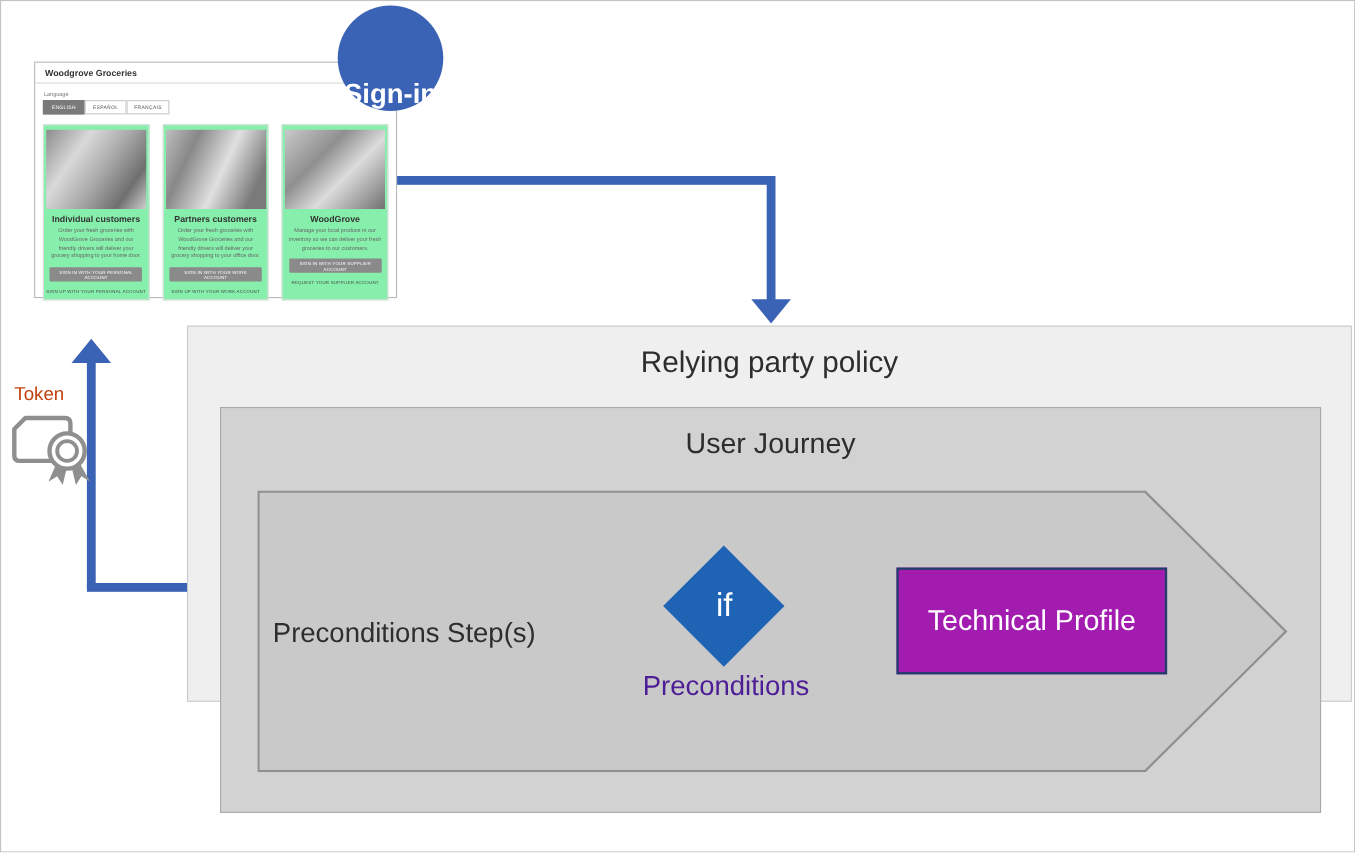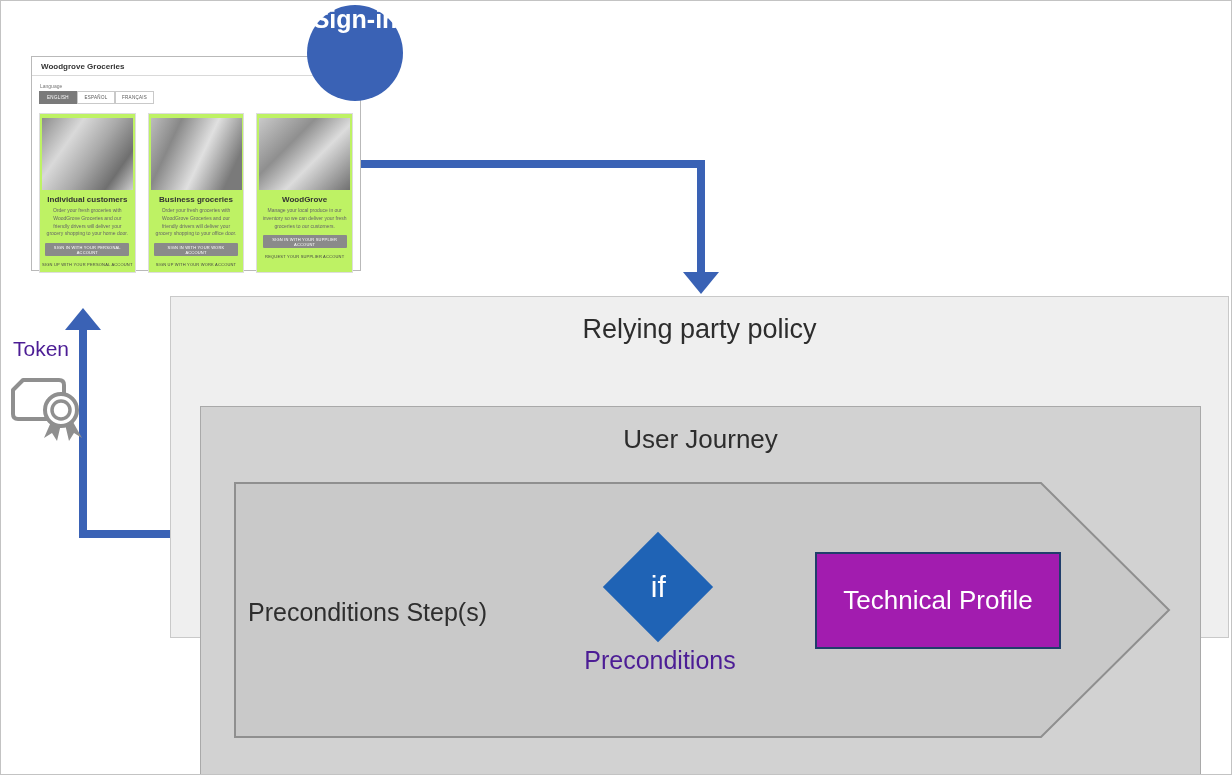--- a/index.html
+++ b/index.html
@@ -8,50 +8,50 @@
   
   .browser{position:absolute;left:30px;top:55px;width:330px;height:215px;background:#fff;border:1px solid #b9b9b9;box-sizing:border-box;}
   .browser-header{height:18px;border-bottom:1px solid #d9d9d9;display:flex;align-items:center;padding-left:9px;}
   .browser-title{font-size:8px;font-weight:bold;color:#333;}
   .browser-body{padding:5px 7px 0 7px;}
   .lang-label{font-size:5px;color:#777;margin:2px 0 2px 1px;}
   .lang-row{display:flex;}
   .lang-btn{height:13px;min-width:38px;display:flex;align-items:center;justify-content:center;font-size:4.5px;letter-spacing:.3px;color:#555;background:#fff;border:1px solid #c9c9c9;box-sizing:border-box;cursor:pointer;}
   .lang-btn.selected{background:#7a7a7a;color:#fff;border-color:#7a7a7a;}
   .cards{display:flex;gap:12px;margin-top:9px;}
-  .card{width:99px;background:#bef264;border:1px solid #ddd;box-sizing:border-box;display:flex;flex-direction:column;align-items:center;padding-bottom:5px;}
+  .card{width:99px;background:#86efac;border:1px solid #ddd;box-sizing:border-box;display:flex;flex-direction:column;align-items:center;padding-bottom:5px;}
   .card-photo{width:91px;height:72px;margin-top:4px;filter:grayscale(1);}
   .photo-0{background:linear-gradient(125deg,#8d8d8d 0%,#d9d9d9 30%,#a9a9a9 55%,#6f6f6f 80%,#cfcfcf 100%);}
   .photo-1{background:linear-gradient(115deg,#bdbdbd 0%,#888 25%,#e0e0e0 55%,#7a7a7a 85%);}
   .photo-2{background:linear-gradient(135deg,#c9c9c9 0%,#8f8f8f 35%,#dcdcdc 60%,#707070 100%);}
   .card-title{font-size:8px;font-weight:bold;color:#333;margin-top:5px;}
   .card-desc{font-size:5px;color:#666;text-align:center;line-height:1.55;padding:3px 5px 0 5px;}
   .card-btn{margin-top:5px;width:84px;height:13px;background:#8a8a8a;border:none;border-radius:1px;color:#fff;font-size:4px;letter-spacing:.2px;display:flex;align-items:center;justify-content:center;cursor:pointer;font-family:inherit;}
   .card-link{font-size:4px;letter-spacing:.2px;color:#444;margin-top:6px;cursor:pointer;}
 
   
-  .signin-circle{position:absolute;left:306px;top:4px;width:96px;height:96px;border-radius:50%;background:#3a62b5;display:flex;align-items:flex-start;justify-content:center;color:#fff;font-size:25px;font-weight:600;}
+  .signin-circle{position:absolute;left:306px;top:4px;width:96px;height:96px;border-radius:50%;background:#3a62b5;display:flex;align-items:flex-end;justify-content:center;color:#fff;font-size:25px;font-weight:600;}
 
   
   .bar{position:absolute;background:#3a62b5;}
   .signin-hbar{left:360px;top:159px;width:338px;height:8px;}
   .signin-vbar{left:696px;top:159px;width:8px;height:113px;}
   .signin-head{position:absolute;left:682px;top:271px;width:0;height:0;border-left:18px solid transparent;border-right:18px solid transparent;border-top:22px solid #3a62b5;}
   .token-head{position:absolute;left:64px;top:307px;width:0;height:0;border-left:18px solid transparent;border-right:18px solid transparent;border-bottom:22px solid #3a62b5;}
   .token-vbar{left:78px;top:328px;width:8px;height:205px;}
   .token-hbar{left:78px;top:529px;width:92px;height:8px;}
 
   
-  .token-label{position:absolute;left:12px;top:336px;font-size:21px;color:#4c1d95;}
+  .token-label{position:absolute;left:12px;top:348px;font-size:17px;color:#c2410c;}
   .token-icon{position:absolute;left:6px;top:371px;}
 
   
   .rpp{position:absolute;left:169px;top:295px;width:1059px;height:342px;background:#efefef;border:1px solid #c9c9c9;box-sizing:border-box;}
   .rpp-title{margin-top:17px;text-align:center;font-size:27px;color:#2d2d2d;}
-  .uj{position:absolute;left:29px;top:73px;width:1001px;height:369px;background:#d2d2d2;border:1px solid #a9a9a9;box-sizing:border-box;margin-top:36px;}
+  .uj{position:absolute;left:29px;top:73px;width:1001px;height:369px;background:#d2d2d2;border:1px solid #a9a9a9;box-sizing:border-box;}
   .uj-title{margin-top:17px;text-align:center;font-size:26px;color:#2d2d2d;}
   .chevron-svg{position:absolute;left:33px;top:75px;}
   .orch-label{position:absolute;left:47px;top:191px;font-size:25px;color:#2e2e2e;}
   .diamond{position:absolute;left:418px;top:141px;width:78px;height:78px;background:#1f63b5;transform:rotate(45deg);display:flex;align-items:center;justify-content:center;}
   .diamond-text{transform:rotate(-45deg);color:#fff;font-size:30px;}
   .precond-label{position:absolute;left:349px;top:239px;width:220px;text-align:center;font-size:25px;color:#4c1d95;}
   .tech-profile{position:absolute;left:614px;top:145px;width:246px;height:97px;background:#a21caf;border:2px solid #203e6b;box-sizing:border-box;display:flex;align-items:center;justify-content:center;color:#fff;font-size:26px;}
 </style>
 </head>
 <body>
@@ -74,21 +74,21 @@
         <div class="card">
           <div class="card-photo photo-0"></div>
           <div class="card-title">Individual customers</div>
           <div class="card-desc">Order your fresh groceries with WoodGrove Groceries and our friendly drivers will deliver your grocery shopping to your home door.</div>
           <button class="card-btn">SIGN IN WITH YOUR PERSONAL ACCOUNT</button>
           <div class="card-link">SIGN UP WITH YOUR PERSONAL ACCOUNT</div>
         </div>
 
         <div class="card">
           <div class="card-photo photo-1"></div>
-          <div class="card-title">Business groceries</div>
+          <div class="card-title">Partners customers</div>
           <div class="card-desc">Order your fresh groceries with WoodGrove Groceries and our friendly drivers will deliver your grocery shopping to your office door.</div>
           <button class="card-btn">SIGN IN WITH YOUR WORK ACCOUNT</button>
           <div class="card-link">SIGN UP WITH YOUR WORK ACCOUNT</div>
         </div>
 
         <div class="card">
           <div class="card-photo photo-2"></div>
           <div class="card-title">WoodGrove</div>
           <div class="card-desc">Manage your local produce in our inventory so we can deliver your fresh groceries to our customers.</div>
           <button class="card-btn">SIGN IN WITH YOUR SUPPLIER ACCOUNT</button>

